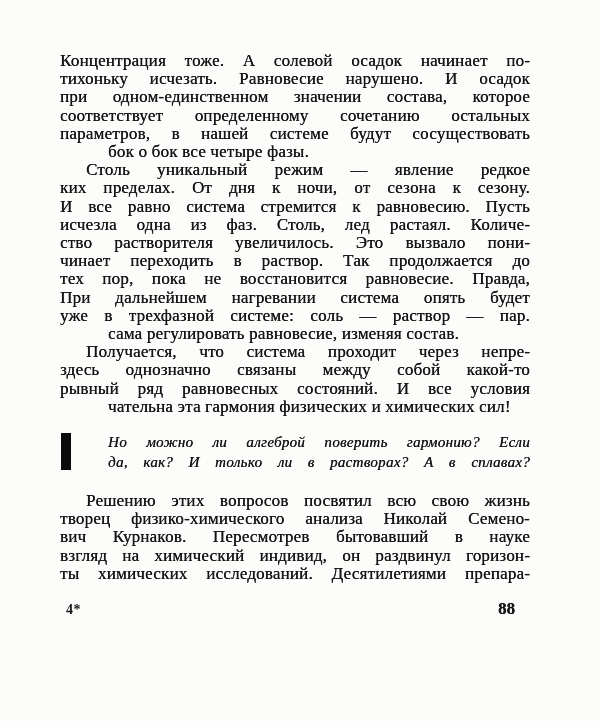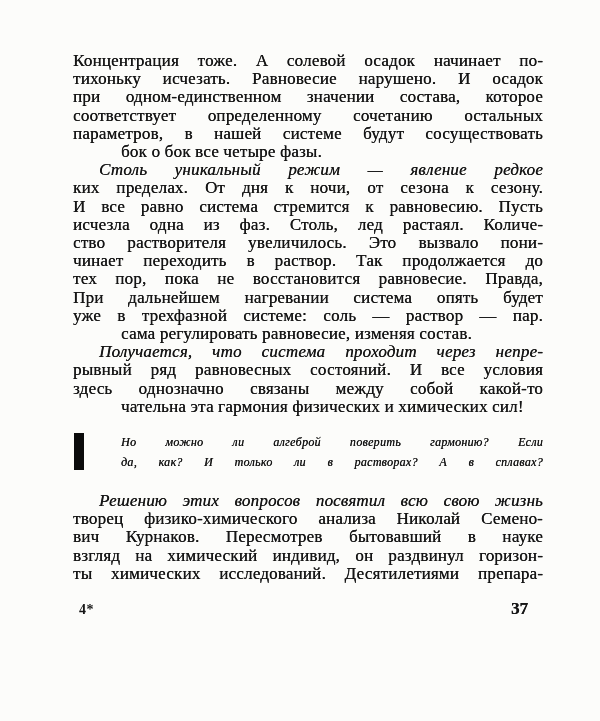--- a/index.html
+++ b/index.html
@@ -12,42 +12,42 @@
   .page{
     position:relative;
     width:600px;height:721px;
     background:var(--paper);
     overflow:hidden;
     font-family:"Liberation Serif","DejaVu Serif",serif;
     color:var(--ink);
   }
   .col{
     position:absolute;
-    left:73px;top:52px;
+    left:60px;top:52px;
     width:470px;
   }
   .ln{
     font-size:17px;
     line-height:18.2px;
     text-align:justify;
     text-align-last:justify;
     letter-spacing:0.2px;
     text-shadow:0.25px 0 0 currentColor;
     white-space:normal;
   }
   .ln.end{text-align-last:left;margin-left:48px;}
-  .ln.ind{text-indent:26px;font-style:italic;}
+  .ln.ind{text-indent:26px;}
   .quote{
     position:relative;
     margin:16px 0 20px 0;
     padding-left:48px;
     font-style:italic;
   }
   .quote .ln{
-    font-size:12px;
+    font-size:15px;
     line-height:20px;
     letter-spacing:0.3px;
   }
   .qbar{
     position:absolute;
     left:1px;top:1px;
     width:10px;height:37px;
     background:var(--bar);
   }
   .footer{
@@ -91,38 +91,38 @@
       <div class="ln">ство растворителя увеличилось. Это вызвало пони-</div>
       <div class="ln">чинает переходить в раствор. Так продолжается до</div>
       <div class="ln">тех пор, пока не восстановится равновесие. Правда,</div>
       <div class="ln">При дальнейшем нагревании система опять будет</div>
       <div class="ln">уже в трехфазной системе: соль — раствор — пар.</div>
       <div class="ln end">сама регулировать равновесие, изменяя состав.</div>
     </div>
 
     <div>
       <div class="ln ind">Получается, что система проходит через непре-</div>
+      <div class="ln">здесь однозначно связаны между собой какой-то</div>
       <div class="ln">рывный ряд равновесных состояний. И все условия</div>
-      <div class="ln">здесь однозначно связаны между собой какой-то</div>
       <div class="ln end">чательна эта гармония физических и химических сил!</div>
     </div>
 
     <div class="quote">
       <div class="qbar"></div>
       <div class="ln">Но можно ли алгеброй поверить гармонию? Если</div>
       <div class="ln">да, как? И только ли в растворах? А в сплавах?</div>
     </div>
 
     <div>
       <div class="ln ind">Решению этих вопросов посвятил всю свою жизнь</div>
       <div class="ln">творец физико-химического анализа Николай Семено-</div>
       <div class="ln">вич Курнаков. Пересмотрев бытовавший в науке</div>
       <div class="ln">взгляд на химический индивид, он раздвинул горизон-</div>
       <div class="ln">ты химических исследований. Десятилетиями препара-</div>
     </div>
 
     <div class="footer">
       <span class="sig">4*</span>
-      <span class="pagenum">37</span>
+      <span class="pagenum">88</span>
     </div>
 
   </div>
 </div>
 
 </body></html>

